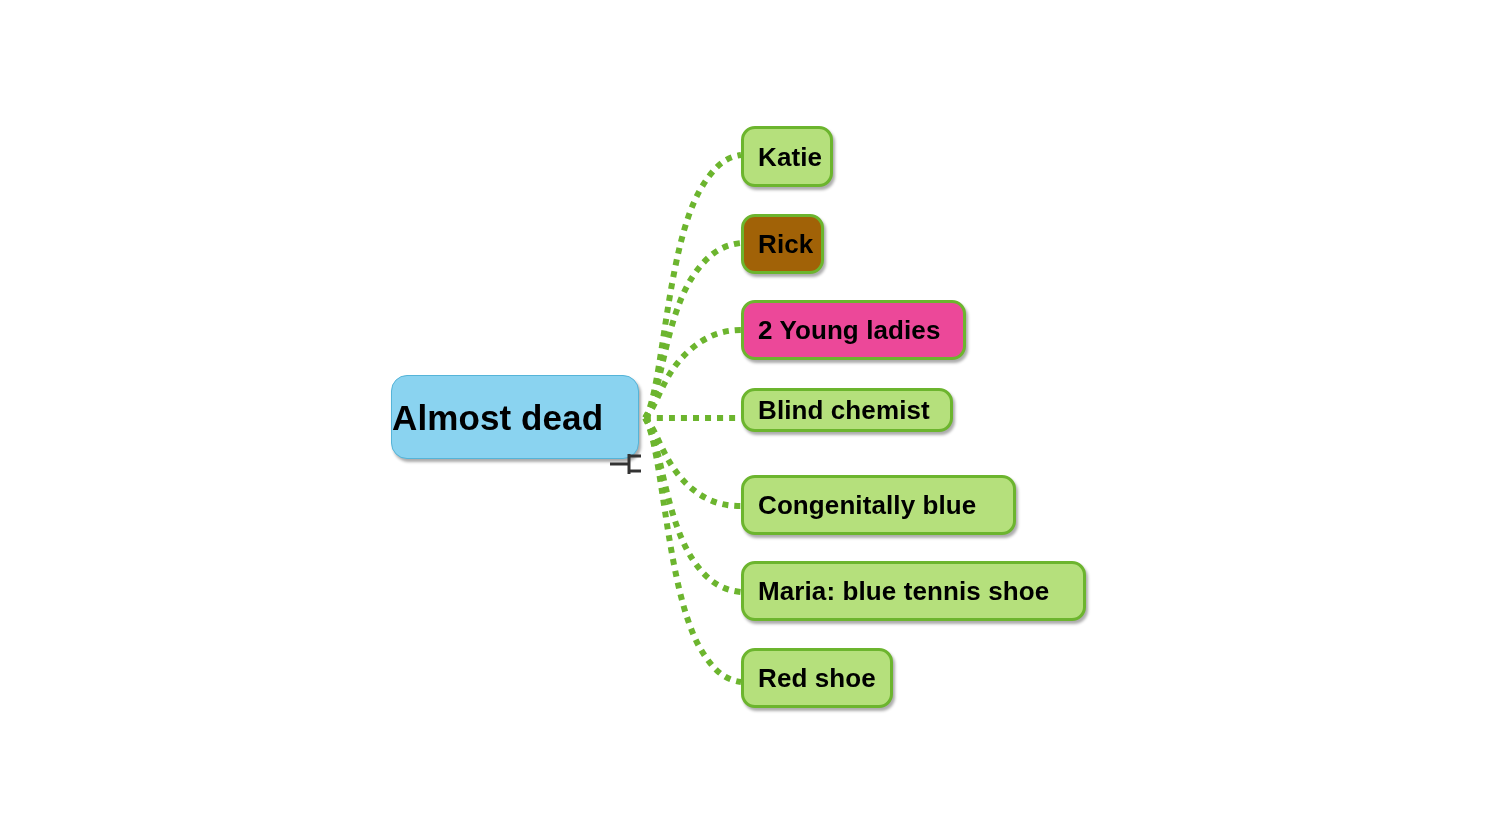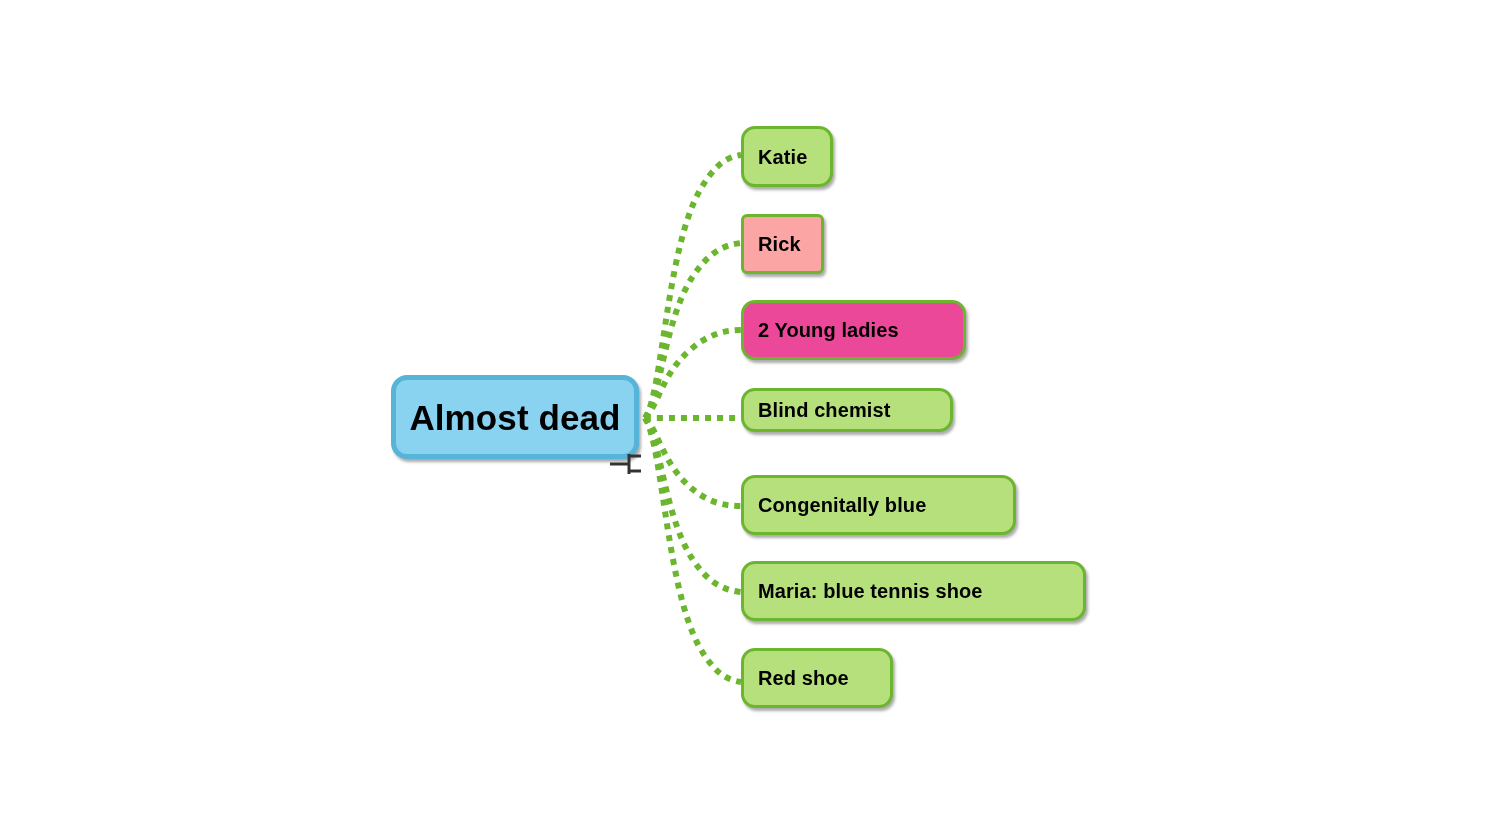--- a/index.html
+++ b/index.html
@@ -44,40 +44,40 @@
     letter-spacing: 0.1px;
   }
 
   
   .node-root {
     left: 391px;
     top: 375px;
     width: 248px;
     height: 84px;
     background: #8ad3f0;
-    border: 5px solid #b91c1c;
+    border: 1px solid #b91c1c;
     border-radius: 16px;
-    justify-content: center;
+    justify-content: flex-start;
     box-shadow: 2px 3px 3px rgba(0,0,0,0.33);
   }
   .node-root .node-label {
     font-size: 35px;
     line-height: 35px;
   }
 
   
   .node-child {
     background: #b5e07c;
     border: 3px solid #6cb52e;
     box-shadow: 2px 3px 3px rgba(0,0,0,0.33);
     padding-left: 14px;
     padding-right: 14px;
   }
   .node-child .node-label {
-    font-size: 20px;
+    font-size: 26px;
     line-height: 26px;
   }
 
   
   .collapse-toggle {
     position: absolute;
     left: 609px;
     top: 449px;
     width: 34px;
     height: 30px;
@@ -113,21 +113,21 @@
         <line x1="20" y1="5" x2="20" y2="25"></line>
         <line x1="20" y1="7" x2="32" y2="7"></line>
         <line x1="20" y1="22" x2="32" y2="22"></line>
       </g>
     </svg>
   </div>
 
   <div class="node node-child" style="left: 741px; top: 126px; width: 92px; height: 61px; background: rgb(181, 224, 124); border-color: rgb(108, 181, 46);">
     <span class="node-label">Katie</span>
   </div>
-  <div class="node node-child" style="left: 741px; top: 214px; width: 83px; height: 60px; background: #fca5a5; border-color: rgb(108, 181, 46); border-radius: 6px;">
+  <div class="node node-child" style="left: 741px; top: 214px; width: 83px; height: 60px; background: #a16207; border-color: rgb(108, 181, 46);">
     <span class="node-label">Rick</span>
   </div>
   <div class="node node-child" style="left: 741px; top: 300px; width: 225px; height: 60px; background: #ec4899; border-color: rgb(108, 181, 46);">
     <span class="node-label">2 Young ladies</span>
   </div>
   <div class="node node-child" style="left: 741px; top: 388px; width: 212px; height: 44px; background: rgb(181, 224, 124); border-color: rgb(108, 181, 46);">
     <span class="node-label">Blind chemist</span>
   </div>
   <div class="node node-child" style="left: 741px; top: 475px; width: 275px; height: 60px; background: rgb(181, 224, 124); border-color: rgb(108, 181, 46);">
     <span class="node-label">Congenitally blue</span>

